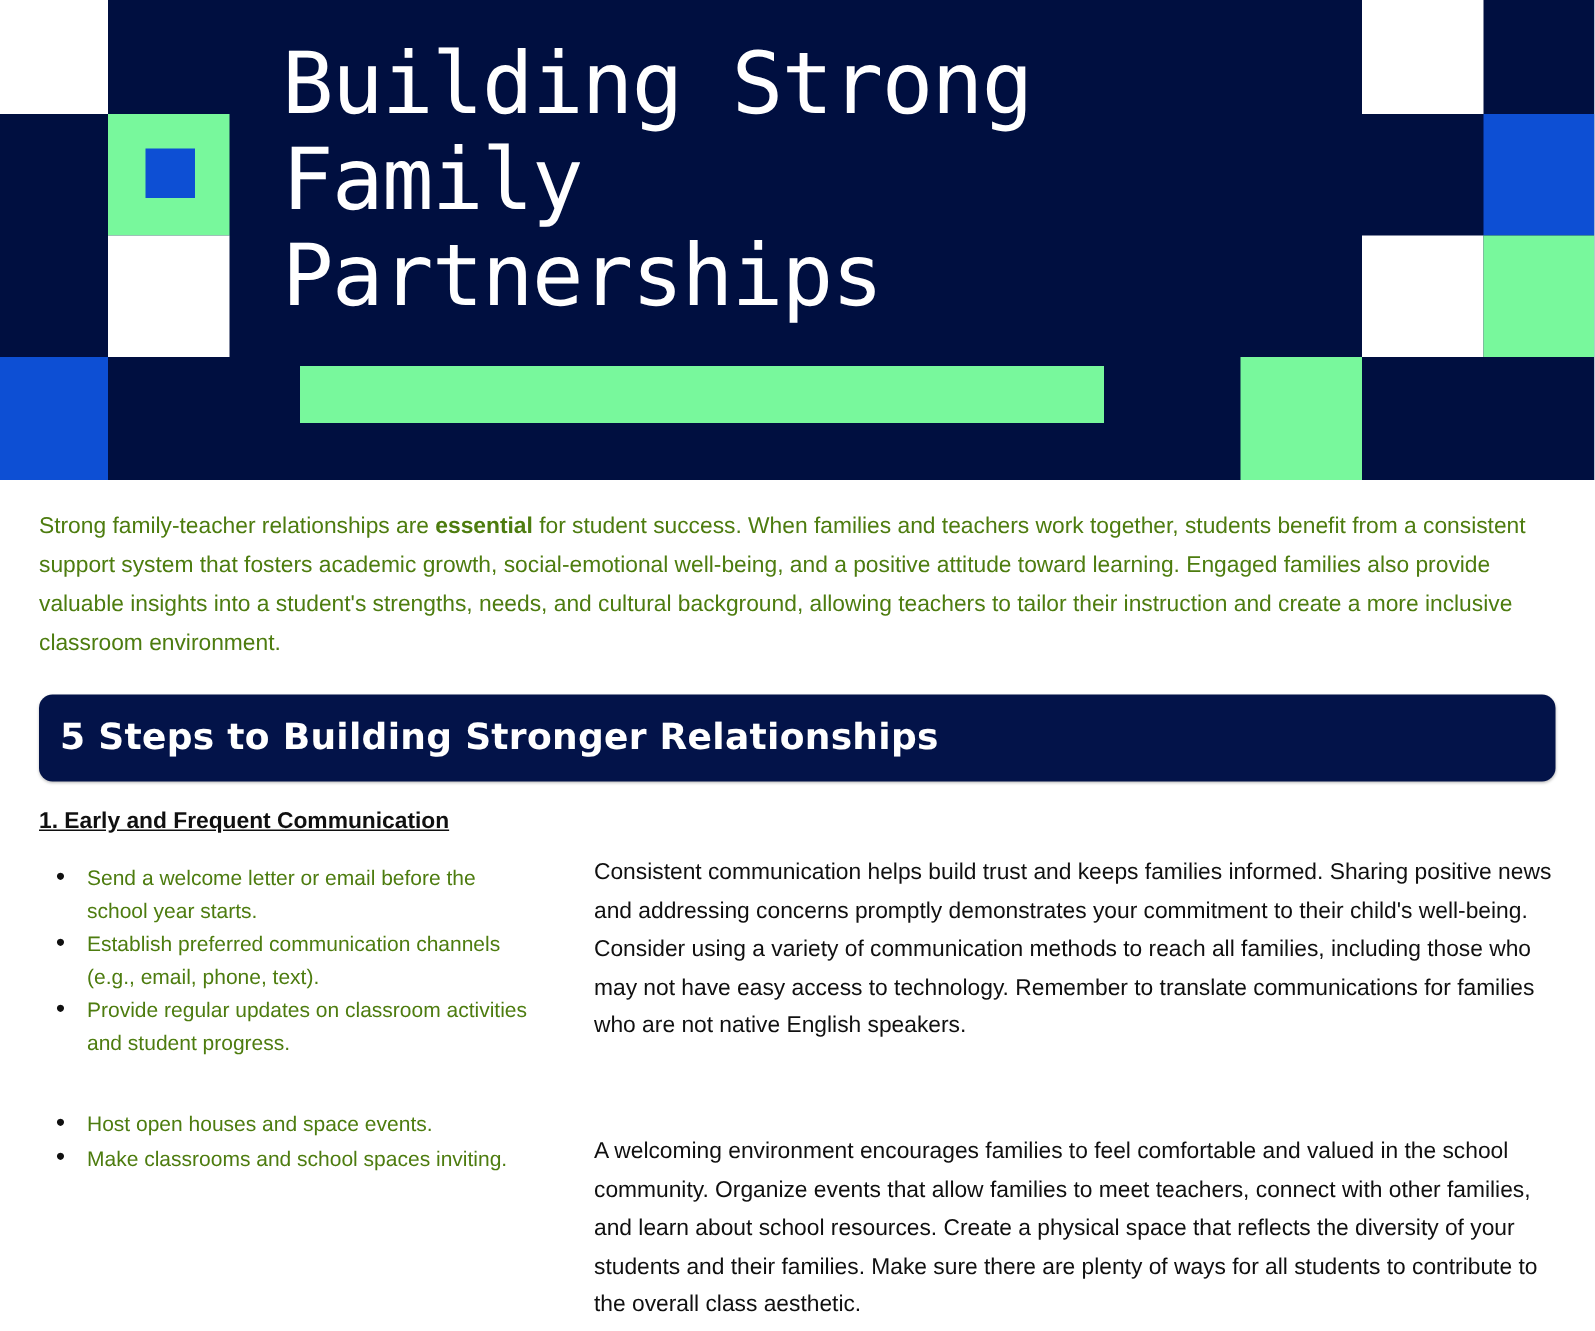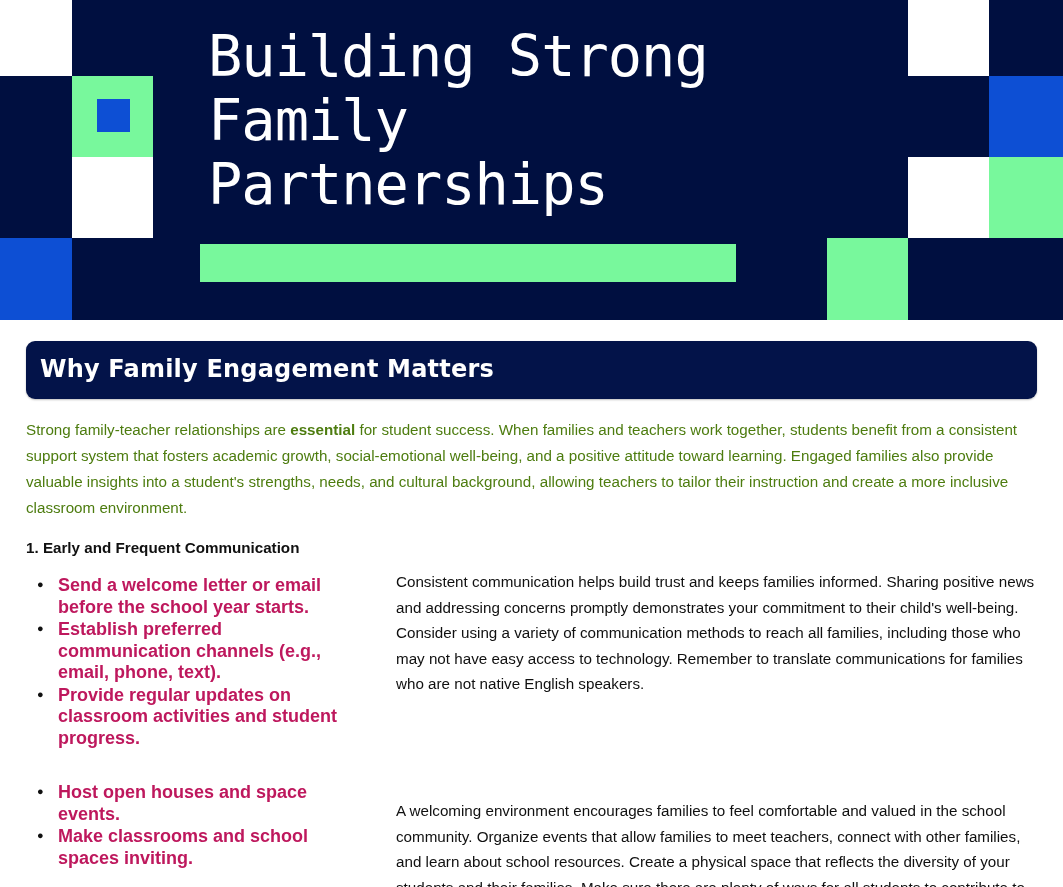--- a/index.html
+++ b/index.html
@@ -41,21 +41,21 @@
 
   
   .b-wtr  { left: 908px; top: 0px;   width: 81px;  height: 76px; }
   .b-btr  { left: 989px; top: 76px;  width: 74px;  height: 81px; }
   .b-wmr  { left: 908px; top: 157px; width: 81px;  height: 81px; }
   .b-gmr  { left: 989px; top: 157px; width: 74px;  height: 81px; }
   .b-gbr  { left: 827px; top: 238px; width: 81px;  height: 82px; }
 
   .hero-title {
     position: absolute;
-    left: 208px;
+    left: 188px;
     top: 24px;
     width: 700px;
     margin: 0;
     font-family: "DejaVu Sans Mono", "Liberation Mono", monospace;
     font-weight: 400;
     font-size: 57px;
     line-height: 64px;
     color: #ffffff;
     letter-spacing: -1px;
     white-space: pre-line;
@@ -114,33 +114,33 @@
     flex: 1 1 auto;
     padding-left: 26px;
     margin-top: 32px;
   }
   .step-title {
     margin: 0;
     font-size: 15.2px;
     line-height: 22px;
     font-weight: bold;
     color: #101010;
+    text-decoration: underline;
   }
   .step-list {
     margin: 16px 0 0 0;
     padding-left: 32px;
     list-style: none;
   }
   .step-list li {
     position: relative;
-    font-size: 18px;
+    font-size: 14px;
     line-height: 21.5px;
-    color: #be185d;
+    color: #4d7c0f;
     margin-bottom: 1px;
-    font-weight: bold;
   }
   .step-list li::before {
     content: "\25CF";
     position: absolute;
     left: -21px;
     top: -1px;
     font-size: 11px;
     line-height: 21.5px;
     color: #101010;
   }
@@ -168,26 +168,26 @@
   <div class="deco deco-green b-gbr"></div>
 
   <h1 class="hero-title">Building Strong
 Family
 Partnerships</h1>
   <div class="hero-bar"></div>
 </header>
 
 <main class="content">
 
+
+  <p class="intro"><span>Strong family-teacher relationships are </span><b>essential</b><span> for student success. When families and teachers work together, students benefit from a consistent support system that fosters academic growth, social-emotional well-being, and a positive attitude toward learning. Engaged families also provide valuable insights into a student's strengths, needs, and cultural background, allowing teachers to tailor their instruction and create a more inclusive classroom environment.</span></p>
+
   <div class="section-head">
-    <h2>Why Family Engagement Matters</h2>
+    <h2>5 Steps to Building Stronger Relationships</h2>
   </div>
-
-  <p class="intro"><span>Strong family-teacher relationships are </span><b>essential</b><span> for student success. When families and teachers work together, students benefit from a consistent support system that fosters academic growth, social-emotional well-being, and a positive attitude toward learning. Engaged families also provide valuable insights into a student's strengths, needs, and cultural background, allowing teachers to tailor their instruction and create a more inclusive classroom environment.</span></p>
-
 
   <div class="steps">
 
     <section class="step">
       <div class="step-left">
         <h3 class="step-title">1. Early and Frequent Communication</h3>
         <ul class="step-list">
           <li>Send a welcome letter or email before the school year starts.</li>
           <li>Establish preferred communication channels (e.g., email, phone, text).</li>
           <li>Provide regular updates on classroom activities and student progress.</li>

